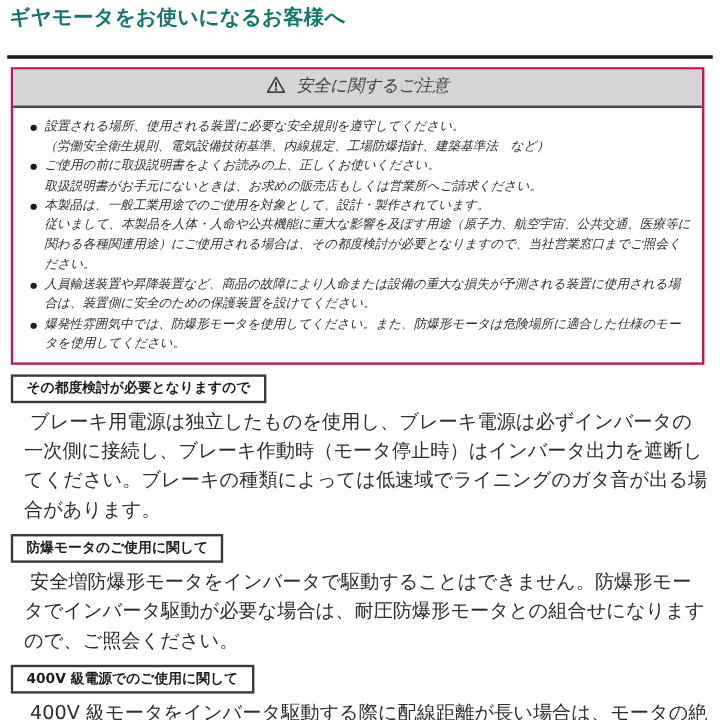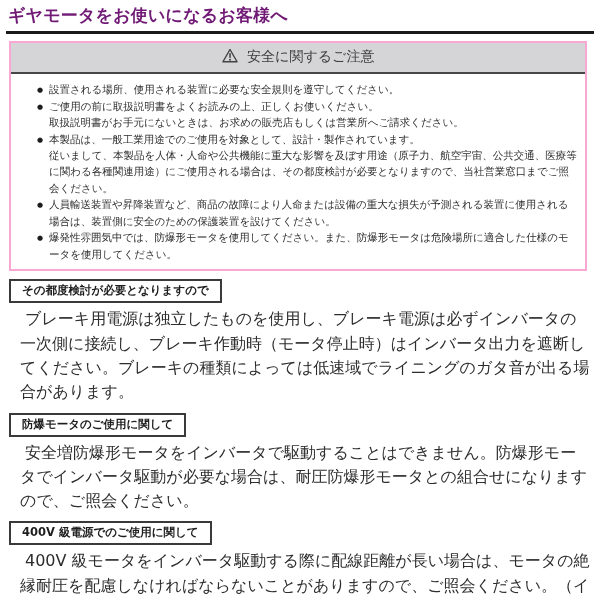--- a/index.html
+++ b/index.html
@@ -8,48 +8,49 @@
     background: #ffffff;
     font-family: "DejaVu Sans", "Liberation Sans", sans-serif;
     color: #2d2d2d;
     box-sizing: border-box;
     padding: 3px 6px 0 6px;
     overflow: hidden;
   }
   .doc-title {
     font-size: 17px;
     font-weight: bold;
-    color: #701a75;
+    color: #0f766e;
     margin: 0;
-    padding: 2px 0 5px 2px;
+    padding: 2px 0 20px 2px;
     border-bottom: 3px solid #1a1a1a;
     letter-spacing: 0.2px;
     line-height: 1.25;
   }
   .doc-title.second { margin-top: 11px; }
 
   
   .safety-box {
     margin: 7px 7px 0 3px;
-    border: 2px solid #f9a8d4;
+    border: 2px solid #be185d;
+    font-style: italic;
   }
   .safety-header {
     background: #d5d5d7;
     border-bottom: 2px solid #474747;
     text-align: center;
     padding: 5px 0 5px 0;
     font-size: 14px;
     color: #3d3d3d;
     line-height: 1.2;
   }
   .warn-icon { display: inline-block; vertical-align: -2px; margin-right: 5px; }
   .safety-list {
     list-style: none;
     margin: 0;
-    padding: 7px 8px 7px 25px;
+    padding: 7px 8px 7px 13px;
     font-size: 10.5px;
     line-height: 1.57;
     color: #2d2d2d;
   }
   .safety-list li {
     position: relative;
     padding-left: 13px;
   }
   .safety-list li::before {
     content: "●";
@@ -95,20 +96,21 @@
           <rect x="10.9" y="7.5" width="2.3" height="7" fill="#424242"></rect>
           <circle cx="12.05" cy="17.2" r="1.5" fill="#424242"></circle>
         </svg>
       </span>
       <span>安全に関するご注意</span>
     </div>
 
     <ul class="safety-list">
       <li>
         <div>設置される場所、使用される装置に必要な安全規則を遵守してください。</div>
+        <div>（労働安全衛生規則、電気設備技術基準、内線規定、工場防爆指針、建築基準法　など）</div>
       </li>
       <li>
         <div>ご使用の前に取扱説明書をよくお読みの上、正しくお使いください。</div>
         <div>取扱説明書がお手元にないときは、お求めの販売店もしくは営業所へご請求ください。</div>
       </li>
       <li>
         <div>本製品は、一般工業用途でのご使用を対象として、設計・製作されています。</div>
         <div>従いまして、本製品を人体・人命や公共機能に重大な影響を及ぼす用途（原子力、航空宇宙、公共交通、医療等に関わる各種関連用途）にご使用される場合は、その都度検討が必要となりますので、当社営業窓口までご照会ください。</div>
       </li>
       <li>

